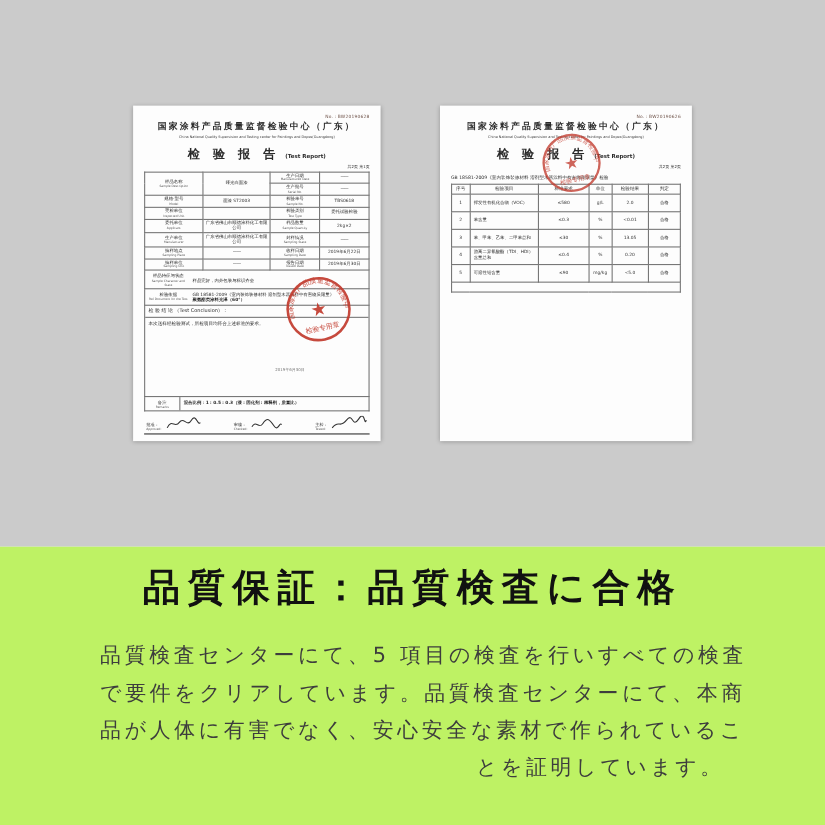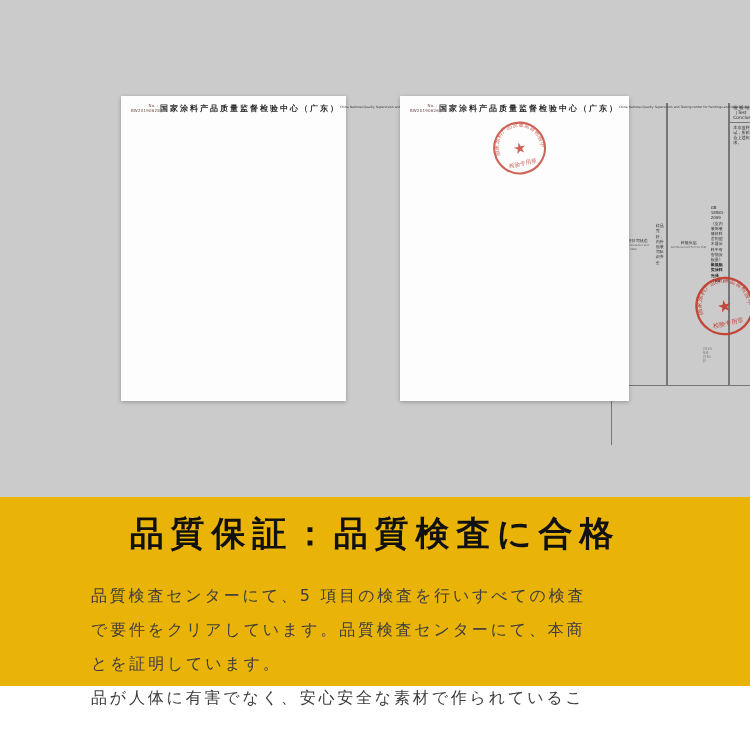--- a/index.html
+++ b/index.html
@@ -1,26 +1,26 @@
 <!DOCTYPE html>
 <html><head>
 <meta charset="utf-8">
 <style>
   html,body{margin:0;padding:0;background:#ffffff;}
   *{box-sizing:border-box;}
   .canvas{position:relative;width:750px;height:750px;overflow:hidden;
           font-family:"DejaVu Sans",sans-serif;background:#ffffff;}
   .gray-panel{position:absolute;left:0;top:0;width:750px;height:497px;background:#cbcbcb;}
-  .white-panel{position:absolute;left:0;top:497px;width:750px;height:189px;background:#eab308;}
+  .white-panel{position:absolute;left:0;top:497px;width:750px;height:253px;background:#bef264;}
 
   
   .doc{position:absolute;top:96px;background:#fdfdfd;box-shadow:0 1px 4px rgba(0,0,0,.28);color:#2a2a2a;}
   .doc-left{left:121px;width:225px;height:305px;}
   .doc-right{left:400px;width:229px;height:305px;}
-  .doc-inner{position:relative;width:100%;height:100%;padding:7px 10px 15px;display:flex;flex-direction:row;}
+  .doc-inner{position:relative;width:100%;height:100%;padding:7px 10px 6px;display:flex;flex-direction:column;}
   .doc-no{text-align:right;font-size:4px;color:#6b4f45;letter-spacing:.2px;margin-bottom:1px;}
   .doc-title-cn{text-align:center;font-size:8px;font-weight:bold;letter-spacing:2px;color:#2b2b2b;white-space:nowrap;}
   .doc-title-en{text-align:center;font-size:3.1px;color:#3a3a3a;margin-top:1.5px;white-space:nowrap;}
   .doc-report{text-align:center;margin-top:3px;white-space:nowrap;}
   .doc-report .cn{font-size:11px;font-weight:bold;letter-spacing:4px;}
   .doc-report .en{font-size:5px;font-weight:bold;}
   .doc-page{text-align:right;font-size:3.6px;margin:2px 0 2px;color:#333;}
 
   table.grid{width:100%;border-collapse:collapse;table-layout:fixed;}
   table.grid td{border:1px solid #777;padding:1px 1.5px;font-size:4px;line-height:1.2;
@@ -59,21 +59,21 @@
   .std-line{font-size:4.2px;text-align:left;margin:3px 0 3px;color:#2e2e2e;}
   table.results td{height:16px;}
   table.results tr.hdr td{height:9px;font-size:4.2px;color:#333;}
   table.results td.item{text-align:left;padding-left:3px;}
   table.results tr.spacer td{height:9px;border-top:1px solid #777;}
 
   
   .banner-title{margin:0;padding-top:14px;text-align:center;font-size:34px;font-weight:bold;
                 color:#111;letter-spacing:.2em;white-space:nowrap;}
   .banner-body{width:568px;margin:22px auto 0;color:#3d3d3d;}
-  .banner-line{font-size:16px;line-height:34px;letter-spacing:.175em;white-space:nowrap;text-align:left;}
+  .banner-line{font-size:19px;line-height:34px;letter-spacing:.175em;white-space:nowrap;text-align:right;}
 </style>
 </head>
 <body>
 
 <div class="canvas">
 
   <div class="gray-panel">
 
     <div class="doc doc-left">
       <div class="doc-inner">
@@ -337,18 +337,18 @@
         </div>
       </div>
     </div>
   </div>
 
   <div class="white-panel">
     <h1 class="banner-title">品質保証：品質検査に合格</h1>
     <div class="banner-body">
       <div class="banner-line">品質検査センターにて、5 項目の検査を行いすべての検査</div>
       <div class="banner-line">で要件をクリアしています。品質検査センターにて、本商</div>
+      <div class="banner-line">品が人体に有害でなく、安心安全な素材で作られているこ</div>
       <div class="banner-line">とを証明しています。</div>
-      <div class="banner-line">品が人体に有害でなく、安心安全な素材で作られているこ</div>
     </div>
   </div>
 
 </div>
 
 </body></html>

